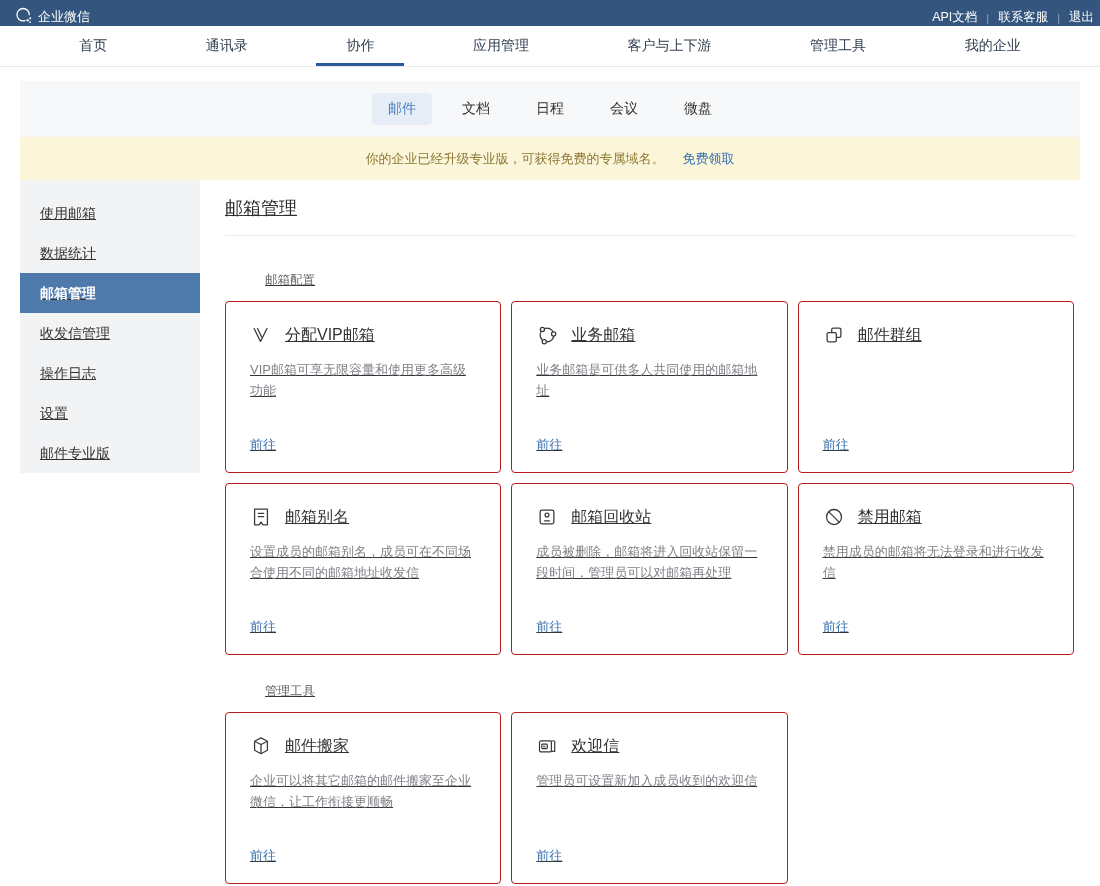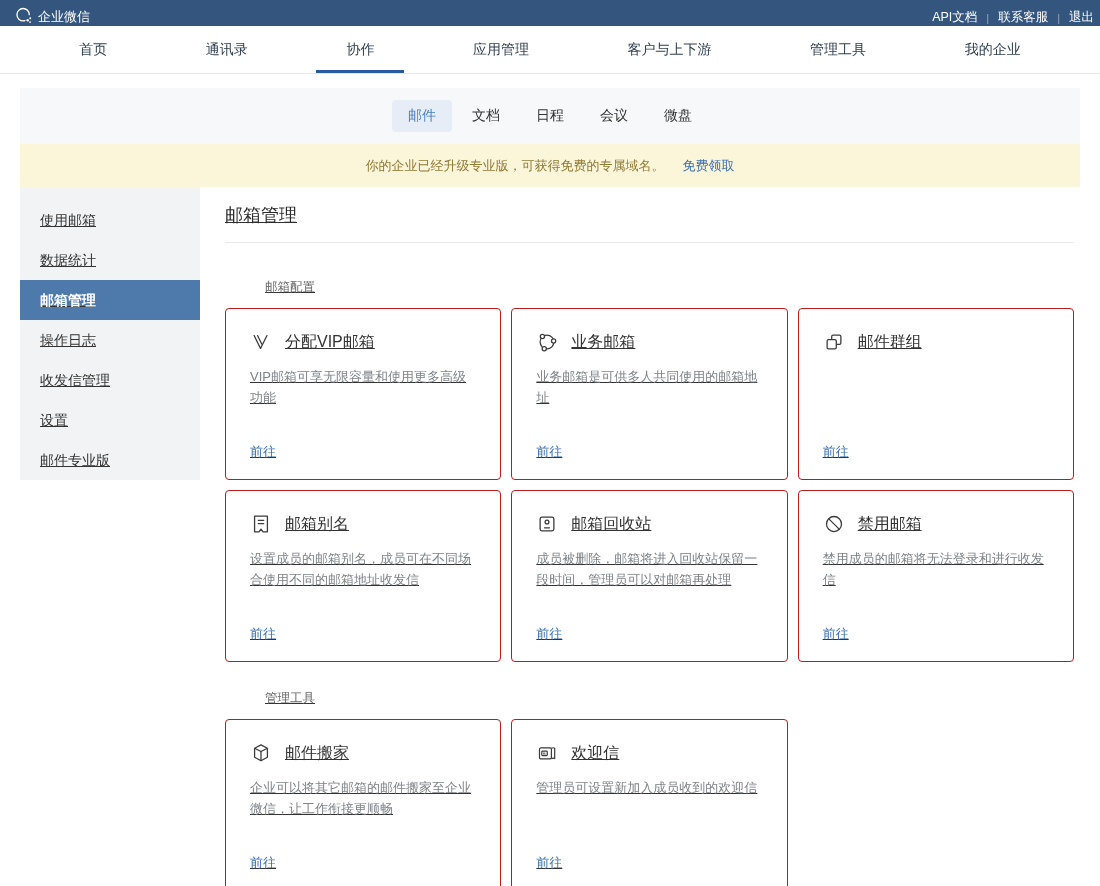--- a/index.html
+++ b/index.html
@@ -14,37 +14,37 @@
     display: flex; align-items: flex-end; justify-content: space-between;
     padding: 0 4px 0 14px; color: #fff;
   }
   .brand { display: flex; align-items: center; gap: 5px; font-size: 13px; }
   .logo { display: flex; align-items: center; }
   .topbar-links { display: flex; align-items: center; font-size: 12.5px; }
   .topbar-link { color: #fff; cursor: pointer; padding: 0 2px; white-space: nowrap; }
   .topbar-sep { color: rgba(255,255,255,.45); margin: 0 7px; font-size: 11px; }
   
   .mainnav {
-    height: 48px; background: #fff; border-bottom: 1px solid #e7e8ea;
+    height: 41px; background: #fff; border-bottom: 1px solid #e7e8ea;
     display: flex; justify-content: space-around; align-items: stretch;
     padding: 0 30px;
   }
   .nav-item {
     position: relative; display: flex; align-items: center;
     color: #2f3e4e; font-size: 14px; cursor: pointer; padding: 0 10px;
   }
   .nav-item.active::after {
     content: ""; position: absolute; left: 50%; transform: translateX(-50%);
     bottom: 0; width: 88px; height: 3px; background: var(--nav-underline);
   }
   
   .content { margin: 14px 20px 0 20px; }
   .subtab-strip {
     height: 56px; background: #f7f8fa;
-    display: flex; align-items: center; justify-content: center; gap: 4px;
+    display: flex; align-items: center; justify-content: center; gap: 14px;
   }
   .subtab {
     font-size: 14px; color: #333; padding: 7px 16px; border-radius: 4px; cursor: pointer;
   }
   .subtab.active { color: var(--subtab-active-text); background: var(--subtab-active-bg); }
   
   .banner {
     height: 43px; background: var(--banner-bg); color: var(--banner-text);
     display: flex; align-items: center; justify-content: center; font-size: 13px;
   }
@@ -124,22 +124,22 @@
   <div class="banner">
     <span>你的企业已经升级专业版，可获得免费的专属域名。</span>
     <a class="banner-link">免费领取</a>
   </div>
 
   <div class="body-row">
     <div class="sidebar">
         <div class="side-item">使用邮箱</div>
         <div class="side-item">数据统计</div>
         <div class="side-item active">邮箱管理</div>
+        <div class="side-item">收发信管理</div>
         <div class="side-item">操作日志</div>
-        <div class="side-item">收发信管理</div>
         <div class="side-item">设置</div>
         <div class="side-item">邮件专业版</div>
       </div>
     <div class="main">
       <h1 class="page-title">邮箱管理</h1>
       <div class="title-divider"></div>
       <div id="sections">
           <div class="section">
             <div class="section-label">邮箱配置</div>
             <div class="card-grid">

